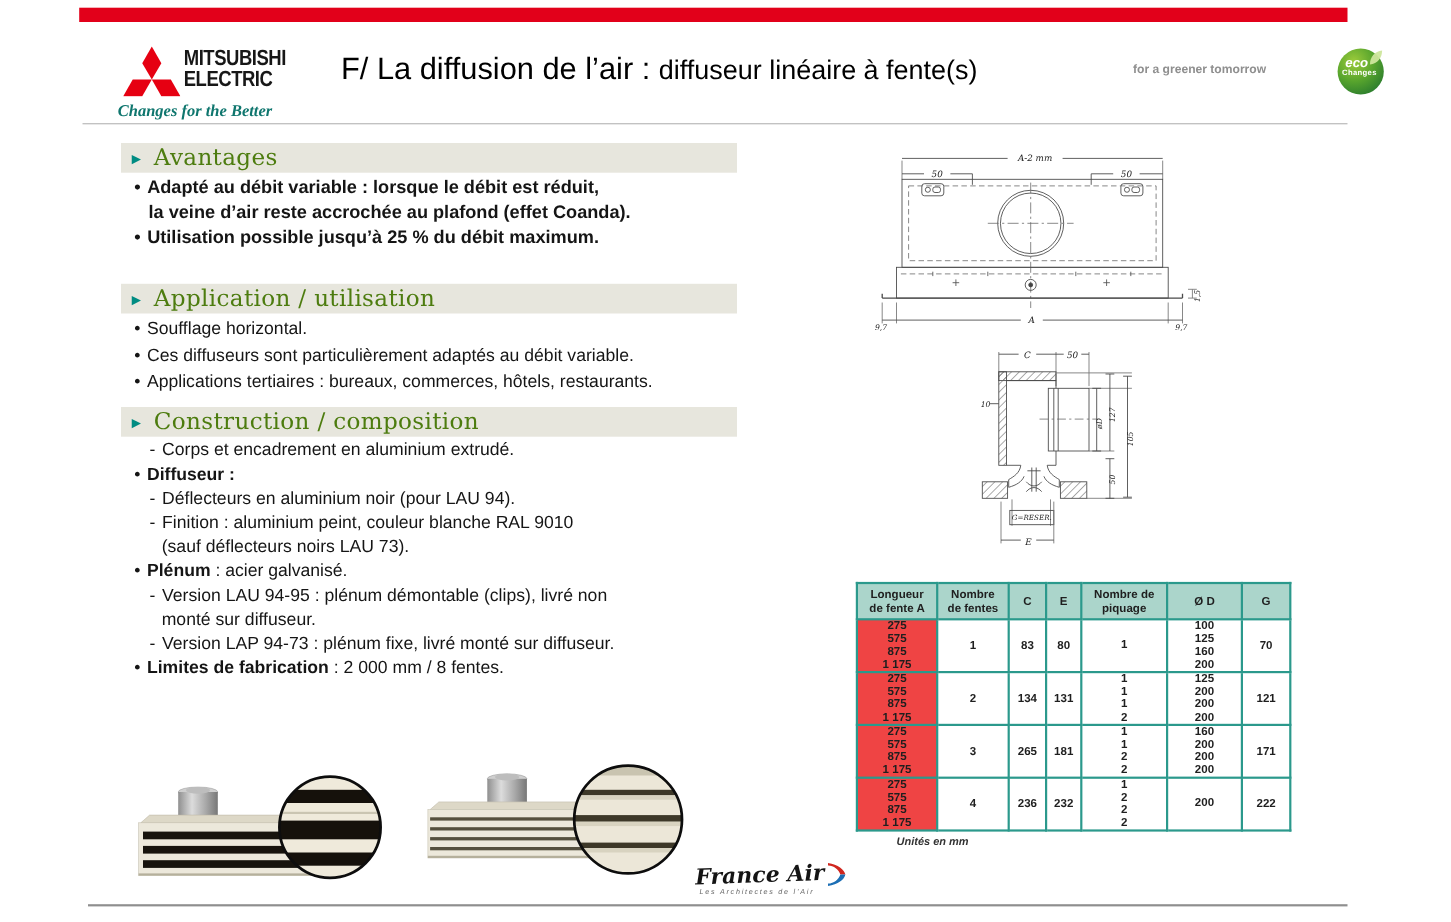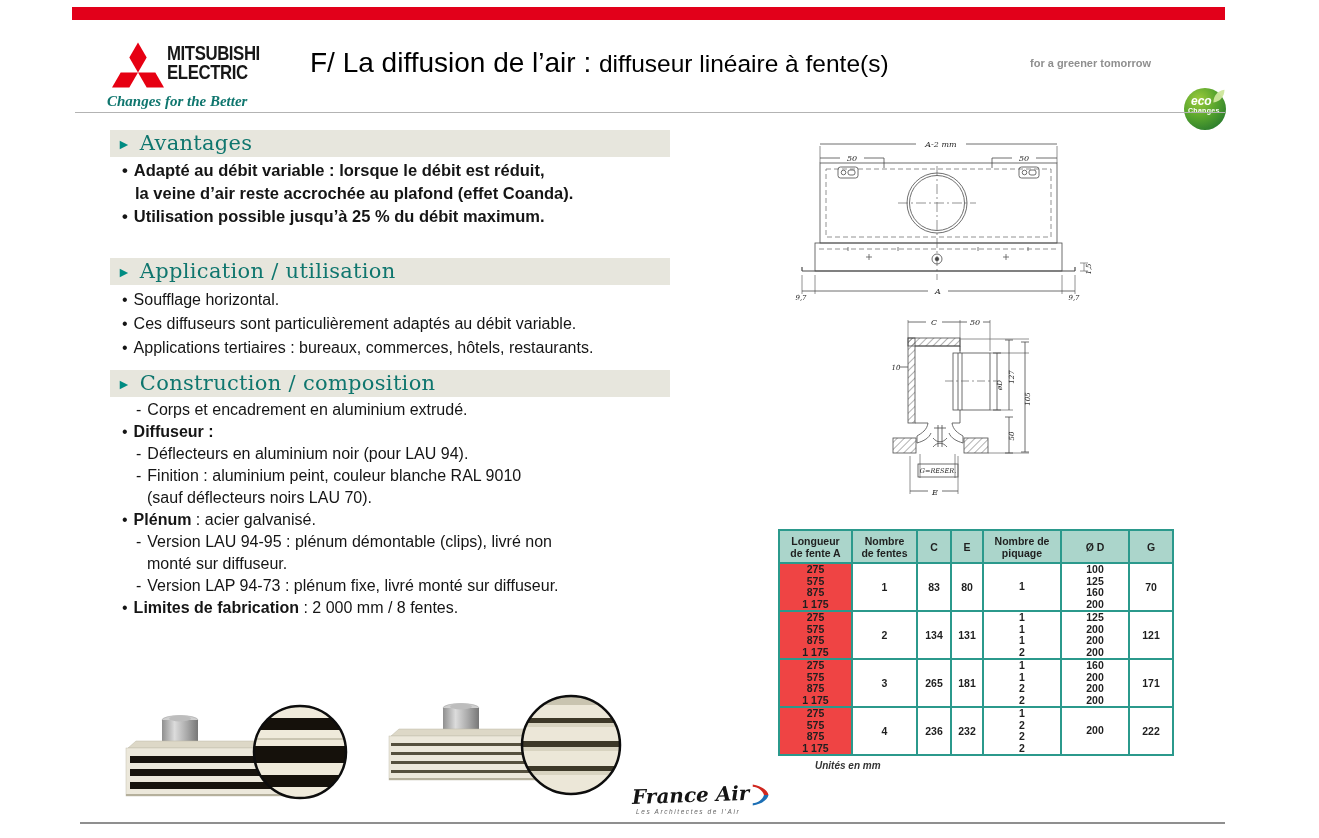--- a/index.html
+++ b/index.html
@@ -12,30 +12,30 @@
   .hdr-divider{left:75px;top:112px;width:1150px;height:1px;background:#b3b3b3;}
   .logo-svg{left:112px;top:42px;width:52px;height:46px;}
   .brand-name{left:167px;top:44px;font-weight:bold;font-size:20px;line-height:19px;
               color:#171717;transform:scaleX(.84);transform-origin:left top;letter-spacing:-.5px;}
   .brand-slogan{left:107px;top:93px;font-family:"Liberation Serif",serif;font-style:italic;
                 font-weight:bold;font-size:15px;color:#0f766e;}
   .page-title{left:310px;top:47px;white-space:nowrap;color:#000;}
   .page-title .t1{font-size:28px;}
   .page-title .t2{font-size:24.5px;}
   .eco-tagline{left:1030px;top:57px;font-size:11px;font-weight:bold;color:#8f8f8f;}
-  .eco-circle{left:1184px;top:44px;width:42px;height:42px;border-radius:50%;
-              background:radial-gradient(circle at 35% 28%, #9ccb3b 0%, #57a42d 45%, #14682e 100%);margin-top:44px;}
+  .eco-circle{left:1216px;top:44px;width:42px;height:42px;border-radius:50%;
+              background:radial-gradient(circle at 35% 28%, #9ccb3b 0%, #57a42d 45%, #14682e 100%);}
   .eco-l1{position:absolute;left:7px;top:6px;color:#fff;font-style:italic;font-weight:bold;font-size:12px;}
   .eco-l2{position:absolute;left:4px;top:19px;color:#fff;font-weight:bold;font-size:7px;letter-spacing:.3px;}
   .eco-leaf{position:absolute;right:-1px;top:1px;width:17px;height:17px;}
 
   
   .sec-bar{width:560px;height:27px;background:#e7e6dd;display:flex;align-items:center;}
   .sec-arrow{color:#008c82;font-size:14px;margin:0 9px 0 7px;}
-  .sec-title{font-family:"DejaVu Serif",serif;font-size:21px;color:#0f766e;letter-spacing:.3px;
+  .sec-title{font-family:"DejaVu Serif",serif;font-size:21px;color:#4d7c0f;letter-spacing:.3px;
              position:relative;top:-1px;}
   .s1-bar{left:110px;top:130px;} .s2-bar{left:110px;top:258px;} .s3-bar{left:110px;top:370px;}
 
   
   .sec-body{color:#151515;}
   .s1-body{left:122px;top:159px;font-size:16.5px;font-weight:bold;line-height:23px;}
   .s2-body{left:122px;top:288px;font-size:16px;line-height:24px;}
   .s3-body{left:122px;top:399px;font-size:16px;line-height:22px;}
   .ln .lb{margin-right:6px;}
   .bold{font-weight:bold;}
@@ -124,21 +124,21 @@
 
 <div class="abs sec-bar s3-bar">
   <span class="sec-arrow">►</span>
   <span class="sec-title">Construction / composition</span>
 </div>
 <div class="abs sec-body s3-body">
   <div class="ln ind1"><span class="lb">-</span><span>Corps et encadrement en aluminium extrudé.</span></div>
   <div class="ln"><span class="lb">•</span><span class="bold">Diffuseur :</span></div>
   <div class="ln ind1"><span class="lb">-</span><span>Déflecteurs en aluminium noir (pour LAU 94).</span></div>
   <div class="ln ind1"><span class="lb">-</span><span>Finition : aluminium peint, couleur blanche RAL 9010</span></div>
-  <div class="ln ind2"><span>(sauf déflecteurs noirs LAU 70).</span></div>
+  <div class="ln ind2"><span>(sauf déflecteurs noirs LAU 73).</span></div>
   <div class="ln"><span class="lb">•</span><span class="bold">Plénum</span><span> : acier galvanisé.</span></div>
   <div class="ln ind1"><span class="lb">-</span><span>Version LAU 94-95 : plénum démontable (clips), livré non</span></div>
   <div class="ln ind2"><span>monté sur diffuseur.</span></div>
   <div class="ln ind1"><span class="lb">-</span><span>Version LAP 94-73 : plénum fixe, livré monté sur diffuseur.</span></div>
   <div class="ln"><span class="lb">•</span><span class="bold">Limites de fabrication</span><span> : 2 000 mm / 8 fentes.</span></div>
 </div>
 
 <svg class="abs d1" viewBox="0 0 320 178">
   <g stroke="#4a4a4a" stroke-width="0.8" fill="none">
     <path d="M32,18 V35 M269,18 V35" stroke="#777"></path>

